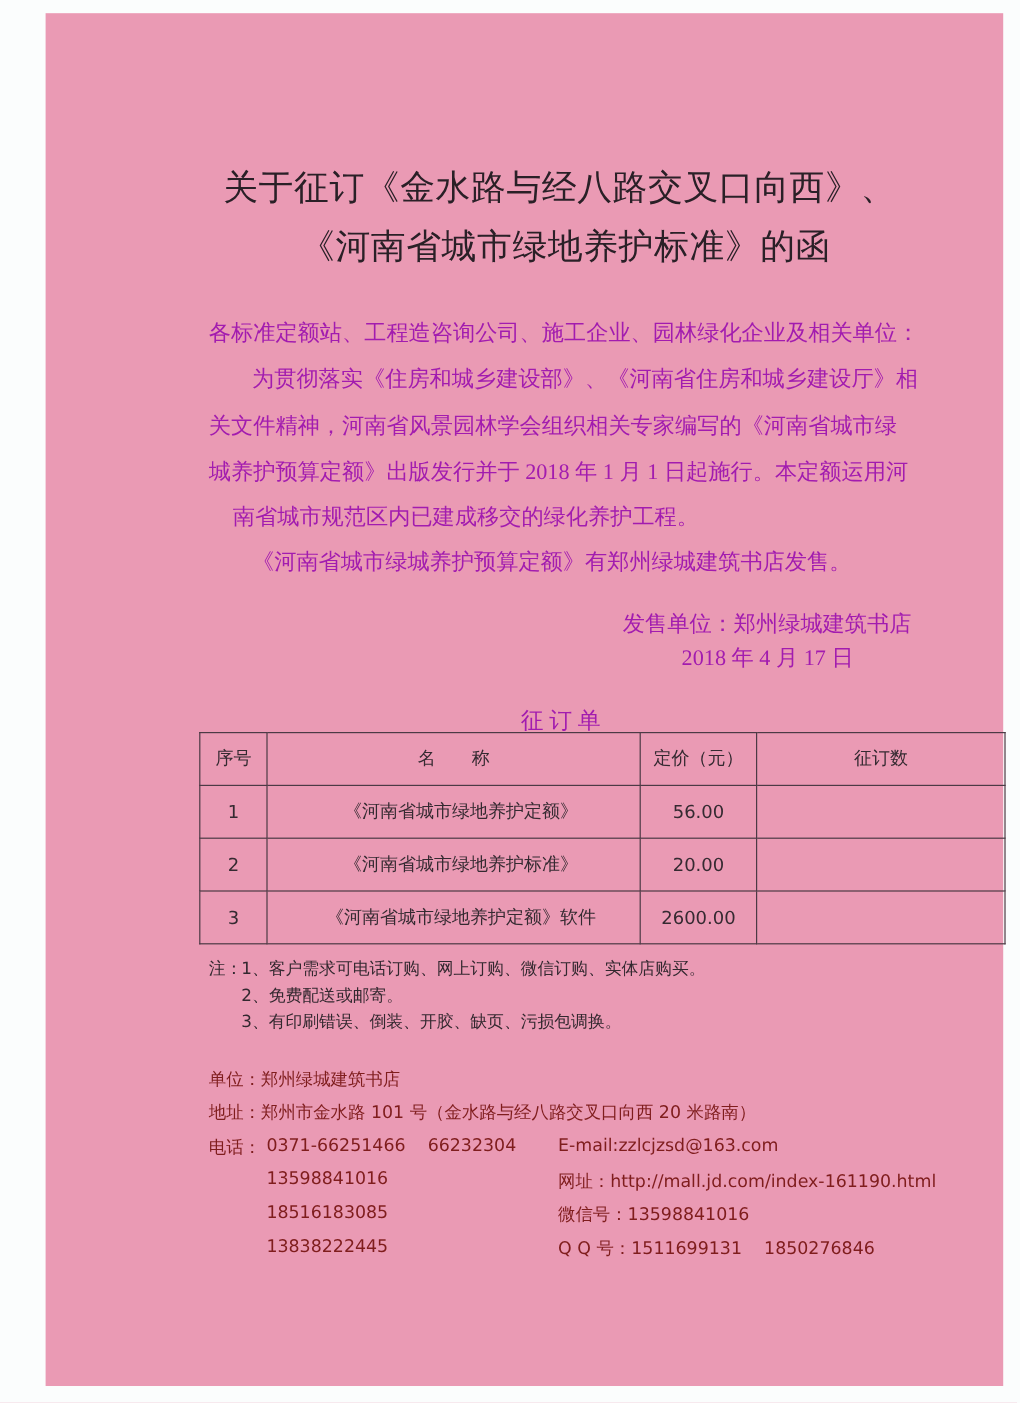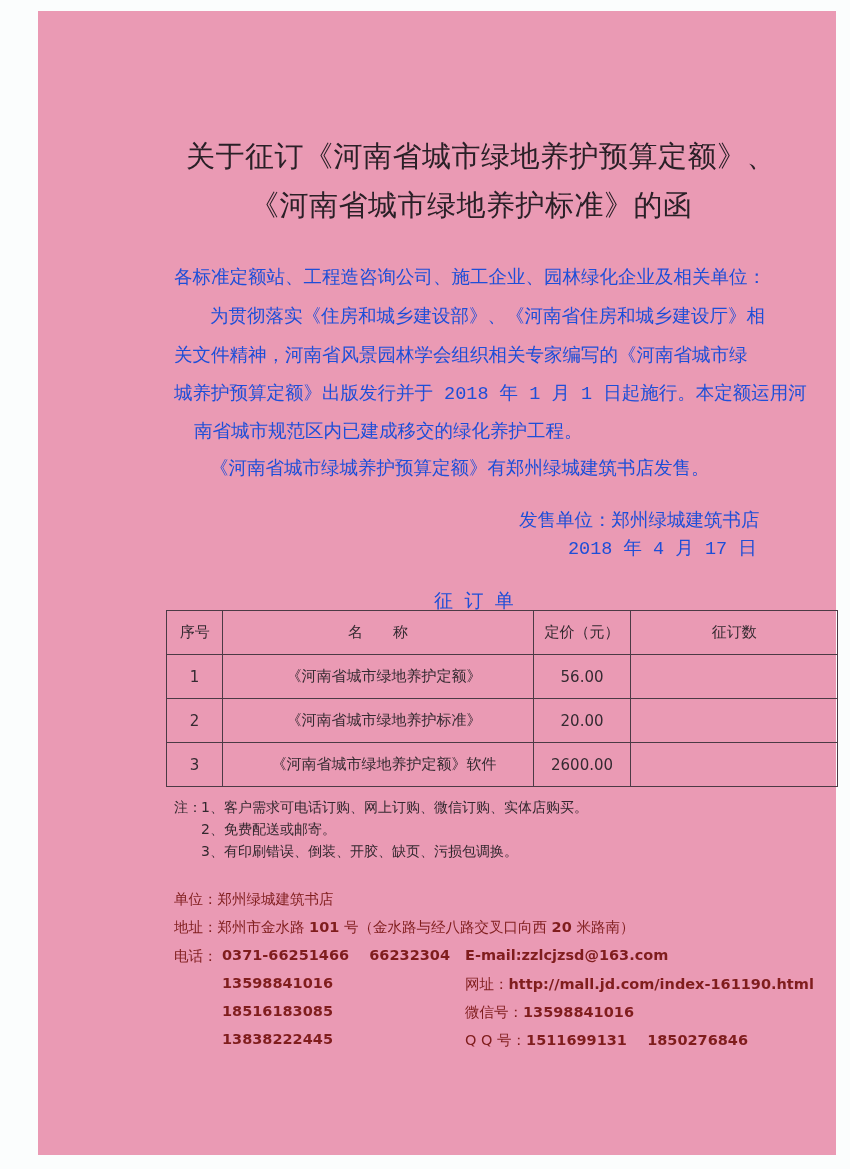--- a/index.html
+++ b/index.html
@@ -9,39 +9,39 @@
     }
     .paper {
       position: absolute; left: 38px; top: 11px; width: 798px; height: 1144px;
       background: #ea9ab4;
     }
     .abs { position: absolute; white-space: nowrap; }
     .title {
       font-family: "DejaVu Serif", "Liberation Serif", serif;
       font-size: 29px; color: #2a2027; letter-spacing: 0.5px;
     }
-    .body-text { font-family: Liberation Mono, monospace; font-size: 18.5px; color: #1d4ed8; }
+    .body-text { font-family: Liberation Serif, serif; font-size: 18.5px; color: #a21caf; }
     .small { font-size: 14px; color: #33282f; }
     .contact { font-size: 14.5px; color: #7f1d1d; }
-    .bold { font-weight: bold; }
+    .bold { font-weight: normal; }
     table.order {
       position: absolute; left: 166px; top: 610px; width: 672px; border-collapse: collapse;
       font-size: 15px; color: #352a31;
     }
     table.order td {
       border: 1px solid #4c3a45; height: 43px; text-align: center; padding: 0;
     }
     table.order td.name { text-align: center; padding-left: 12px; }
   </style>
 </head>
 <body>
 
 <div class="paper"></div>
 
-<div class="abs title" style="left:186px; top:137px;">关于征订《河南省城市绿地养护预算定额》、</div>
+<div class="abs title" style="left:186px; top:137px;">关于征订《金水路与经八路交叉口向西》、</div>
 <div class="abs title" style="left:250px; top:186px;">《河南省城市绿地养护标准》的函</div>
 
 <div class="abs body-text" style="left:174px; top:264px;">各标准定额站、工程造咨询公司、施工企业、园林绿化企业及相关单位：</div>
 <div class="abs body-text" style="left:210px; top:303px;">为贯彻落实《住房和城乡建设部》、《河南省住房和城乡建设厅》相</div>
 <div class="abs body-text" style="left:174px; top:342px;">关文件精神，河南省风景园林学会组织相关专家编写的《河南省城市绿</div>
 <div class="abs body-text" style="left:174px; top:380px;">城养护预算定额》出版发行并于 2018 年 1 月 1 日起施行。本定额运用河</div>
 <div class="abs body-text" style="left:174px; top:418px;margin-left:20px;">南省城市规范区内已建成移交的绿化养护工程。</div>
 <div class="abs body-text" style="left:210px; top:455px;">《河南省城市绿城养护预算定额》有郑州绿城建筑书店发售。</div>
 
 <div class="abs body-text" style="left:519px; top:507px;">发售单位：郑州绿城建筑书店</div>

